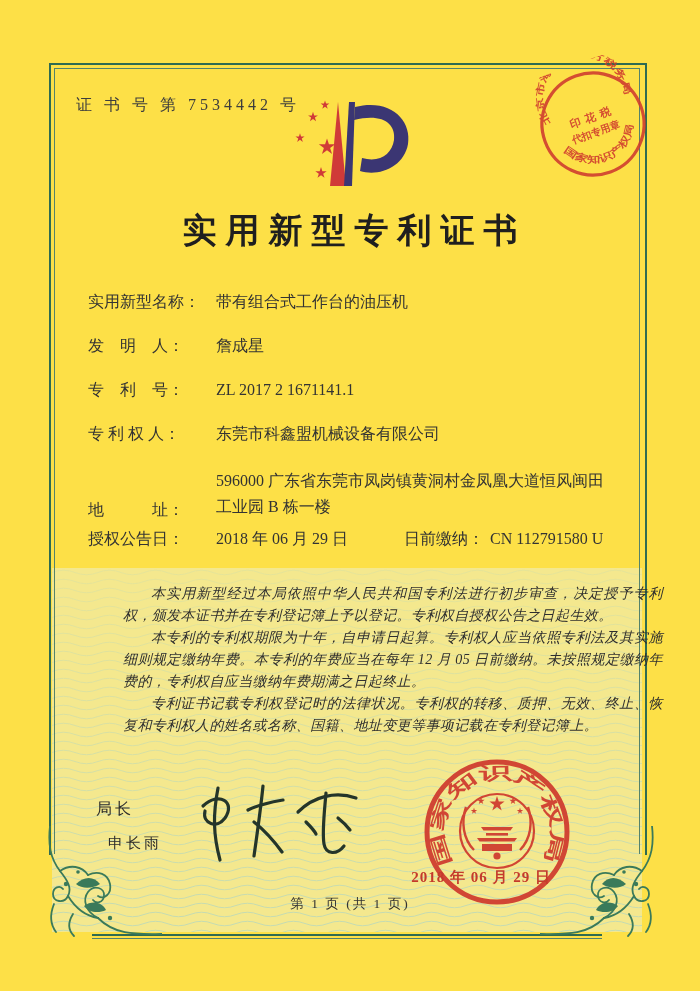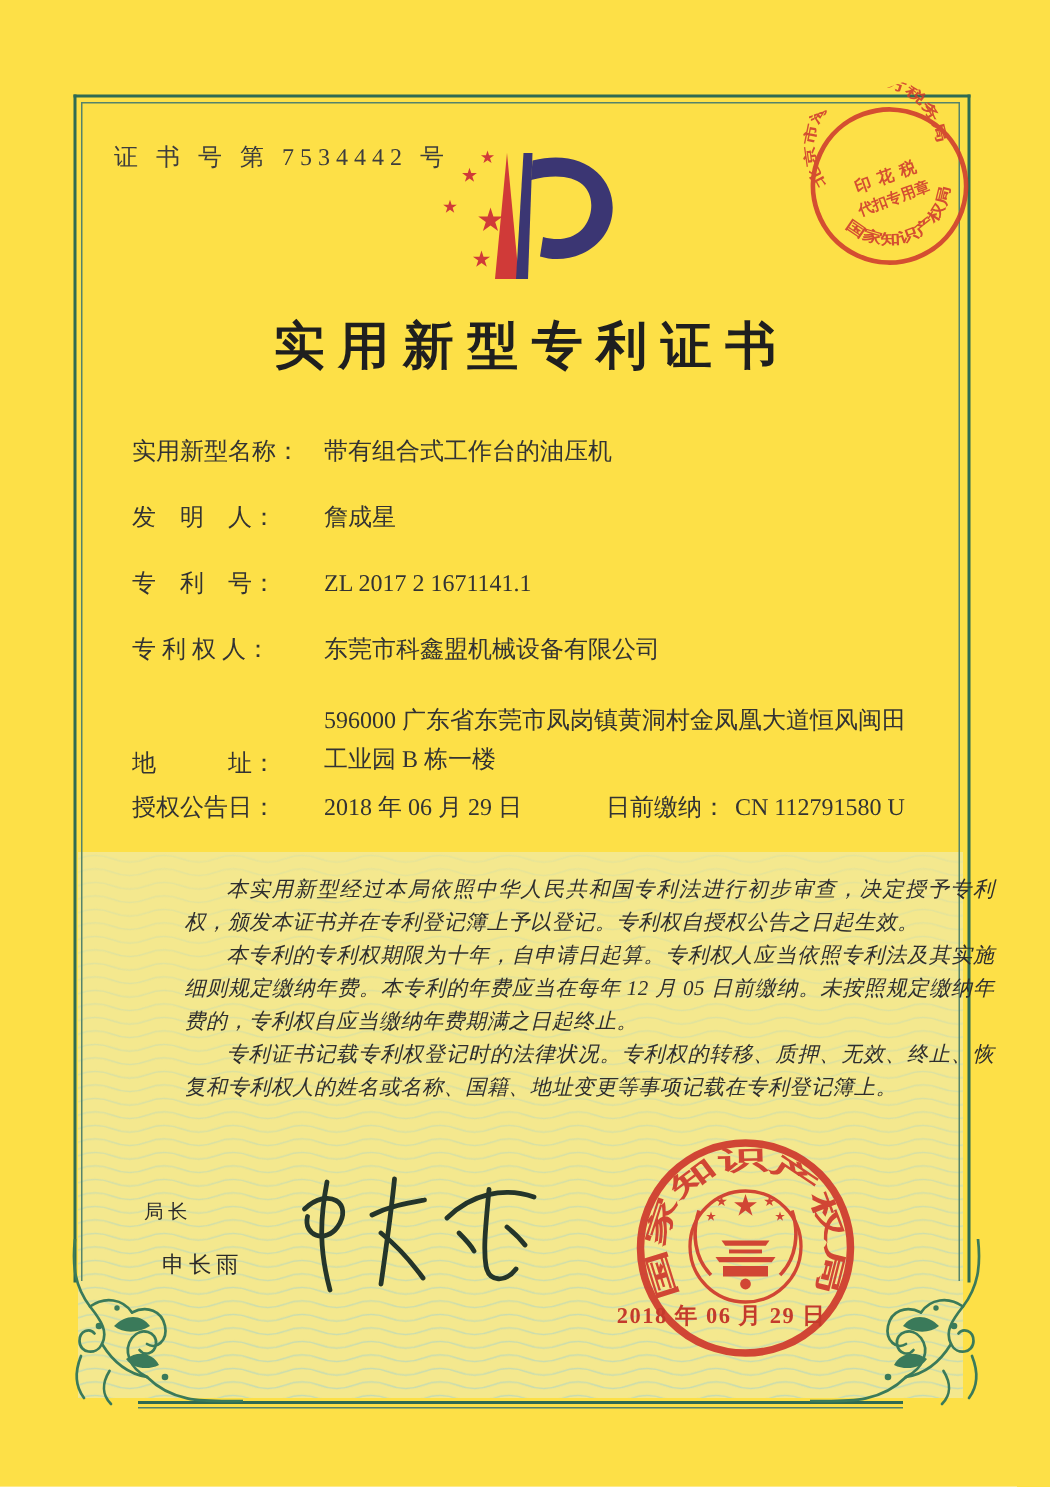--- a/index.html
+++ b/index.html
@@ -40,21 +40,21 @@
   .row-grant{display:flex;}
   .grant-group2{margin-left:56px;display:flex;}
   .grant-group2 .lab{width:auto;margin-right:6px;}
 
   .paras{position:absolute;left:83px;top:583px;width:540px;z-index:2;
     font-size:14px;line-height:22px;letter-spacing:.4px;text-align:justify;
     font-style:italic;color:#2e2e2e;margin-left:40px;}
   .paras p{margin:0;text-indent:2em;}
 
   .director{position:absolute;left:96px;top:799px;z-index:2;
-    font-family:Liberation Sans, sans-serif;font-size:13px;letter-spacing:3px;color:#2b2b2b;}
+    font-family:Liberation Sans, sans-serif;font-size:16px;letter-spacing:3px;color:#2b2b2b;}
   .director-name{position:absolute;left:108px;top:834px;z-index:2;
     font-family:"Liberation Sans","DejaVu Sans",sans-serif;font-size:15px;letter-spacing:3px;color:#2b2b2b;}
   .signature{position:absolute;left:188px;top:776px;z-index:2;}
 
   .seal{position:absolute;left:402px;top:737px;z-index:3;opacity:.93;}
   .seal-date{position:absolute;left:386px;top:868px;width:190px;text-align:center;z-index:4;
     font-size:15px;font-weight:700;color:#c43a2c;letter-spacing:1px;}
 
   .footer{position:absolute;left:0;right:0;top:895px;text-align:center;z-index:2;
     font-size:13.5px;letter-spacing:2px;color:#333;}
@@ -237,14 +237,15 @@
       <rect x="84" y="96" width="22" height="2.6"></rect>
       <path d="M75,101 h40 l-2.5,3.5 h-35 z"></path>
       <rect x="80" y="107" width="30" height="7"></rect>
       <path d="M64,70 C59,85 61,102 72,113" fill="none" stroke="#cf3a2e" stroke-width="2.4"></path>
       <path d="M126,70 C131,85 129,102 118,113" fill="none" stroke="#cf3a2e" stroke-width="2.4"></path>
       <circle cx="95" cy="119" r="3.6"></circle>
     </g>
   </svg>
   <div class="seal-date">2018 年 06 月 29 日</div>
 
+  <div class="footer">第 1 页 (共 1 页)</div>
 
 </div>
 
 </body></html>

